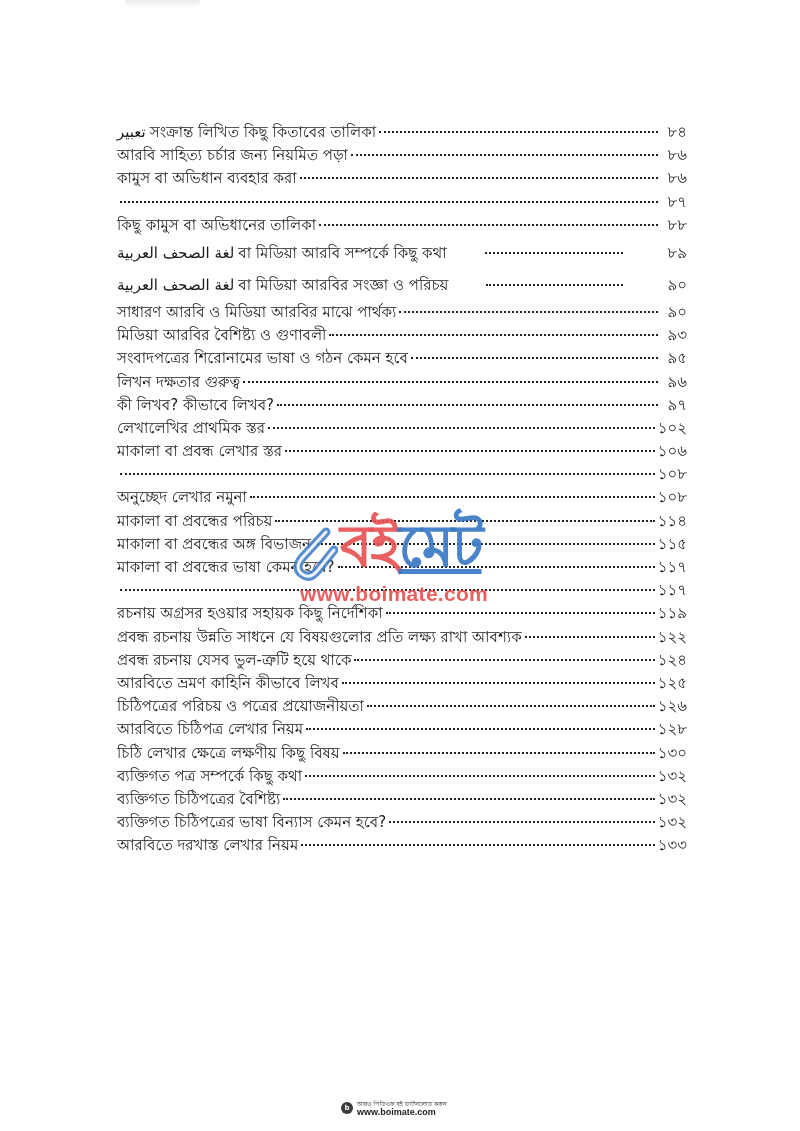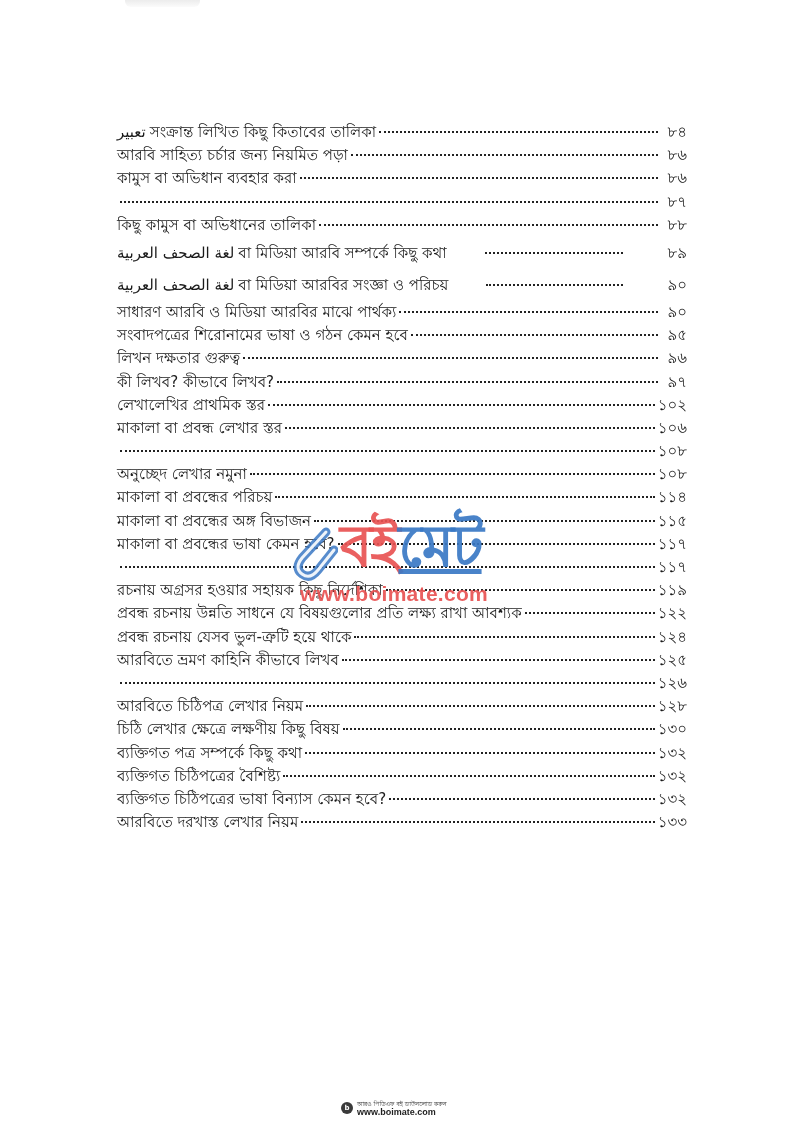--- a/index.html
+++ b/index.html
@@ -166,20 +166,25 @@
         <span class="toc-title"><span class="arabic">لغة الصحف العربية</span><span>বা মিডিয়া আরবির সংজ্ঞা ও পরিচয়</span></span>
         <span class="leader"></span>
         <span class="toc-page">৯০</span>
       </div>
       <div class="toc-entry">
         <span class="toc-title"><span>সাধারণ আরবি ও মিডিয়া আরবির মাঝে পার্থক্য</span></span>
         <span class="leader"></span>
         <span class="toc-page">৯০</span>
       </div>
       <div class="toc-entry">
+        <span class="toc-title"><span>মিডিয়া আরবির বৈশিষ্ট্য ও গুণাবলী</span></span>
+        <span class="leader"></span>
+        <span class="toc-page">৯৩</span>
+      </div>
+      <div class="toc-entry">
         <span class="toc-title"><span>সংবাদপত্রের শিরোনামের ভাষা ও গঠন কেমন হবে</span></span>
         <span class="leader"></span>
         <span class="toc-page">৯৫</span>
       </div>
       <div class="toc-entry">
         <span class="toc-title"><span>লিখন দক্ষতার গুরুত্ব</span></span>
         <span class="leader"></span>
         <span class="toc-page">৯৬</span>
       </div>
       <div class="toc-entry">
@@ -239,20 +244,21 @@
         <span class="toc-title"><span>প্রবন্ধ রচনায় যেসব ভুল-ত্রুটি হয়ে থাকে</span></span>
         <span class="leader"></span>
         <span class="toc-page">১২৪</span>
       </div>
       <div class="toc-entry">
         <span class="toc-title"><span>আরবিতে ভ্রমণ কাহিনি কীভাবে লিখব</span></span>
         <span class="leader"></span>
         <span class="toc-page">১২৫</span>
       </div>
       <div class="toc-entry">
+        <span class="toc-title"><span>চিঠিপত্রের পরিচয় ও পত্রের প্রয়োজনীয়তা</span></span>
         <span class="leader"></span>
         <span class="toc-page">১২৬</span>
       </div>
       <div class="toc-entry">
         <span class="toc-title"><span>আরবিতে চিঠিপত্র লেখার নিয়ম</span></span>
         <span class="leader"></span>
         <span class="toc-page">১২৮</span>
       </div>
       <div class="toc-entry">
         <span class="toc-title"><span>চিঠি লেখার ক্ষেত্রে লক্ষণীয় কিছু বিষয়</span></span>

